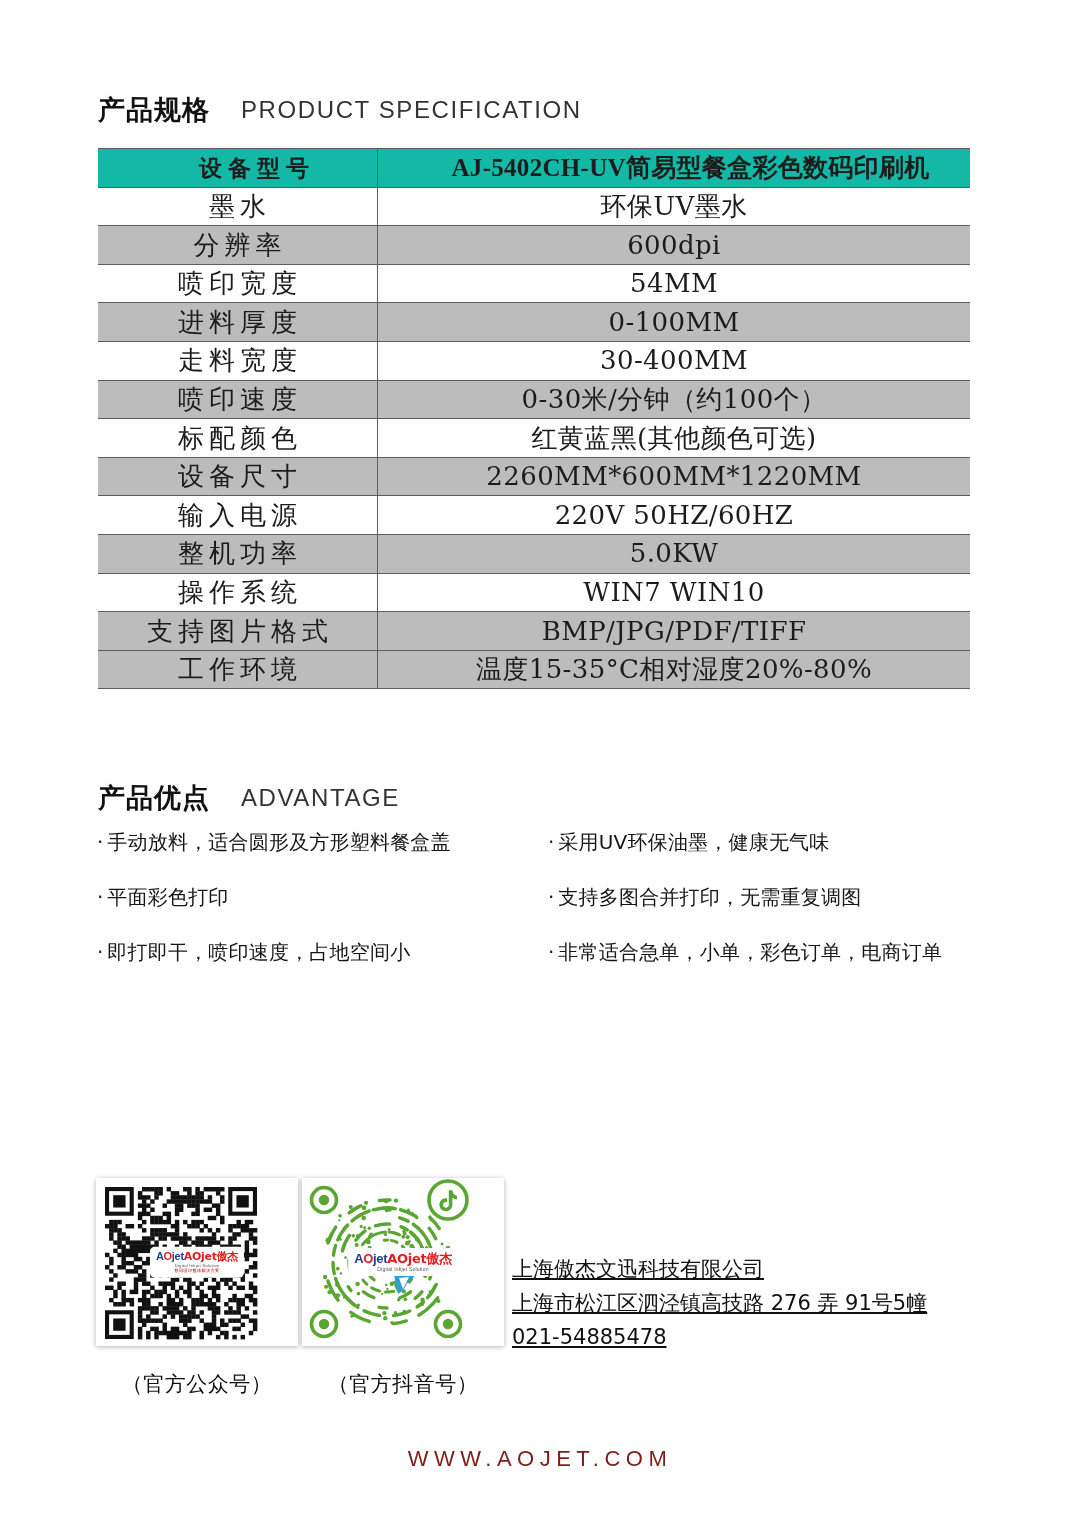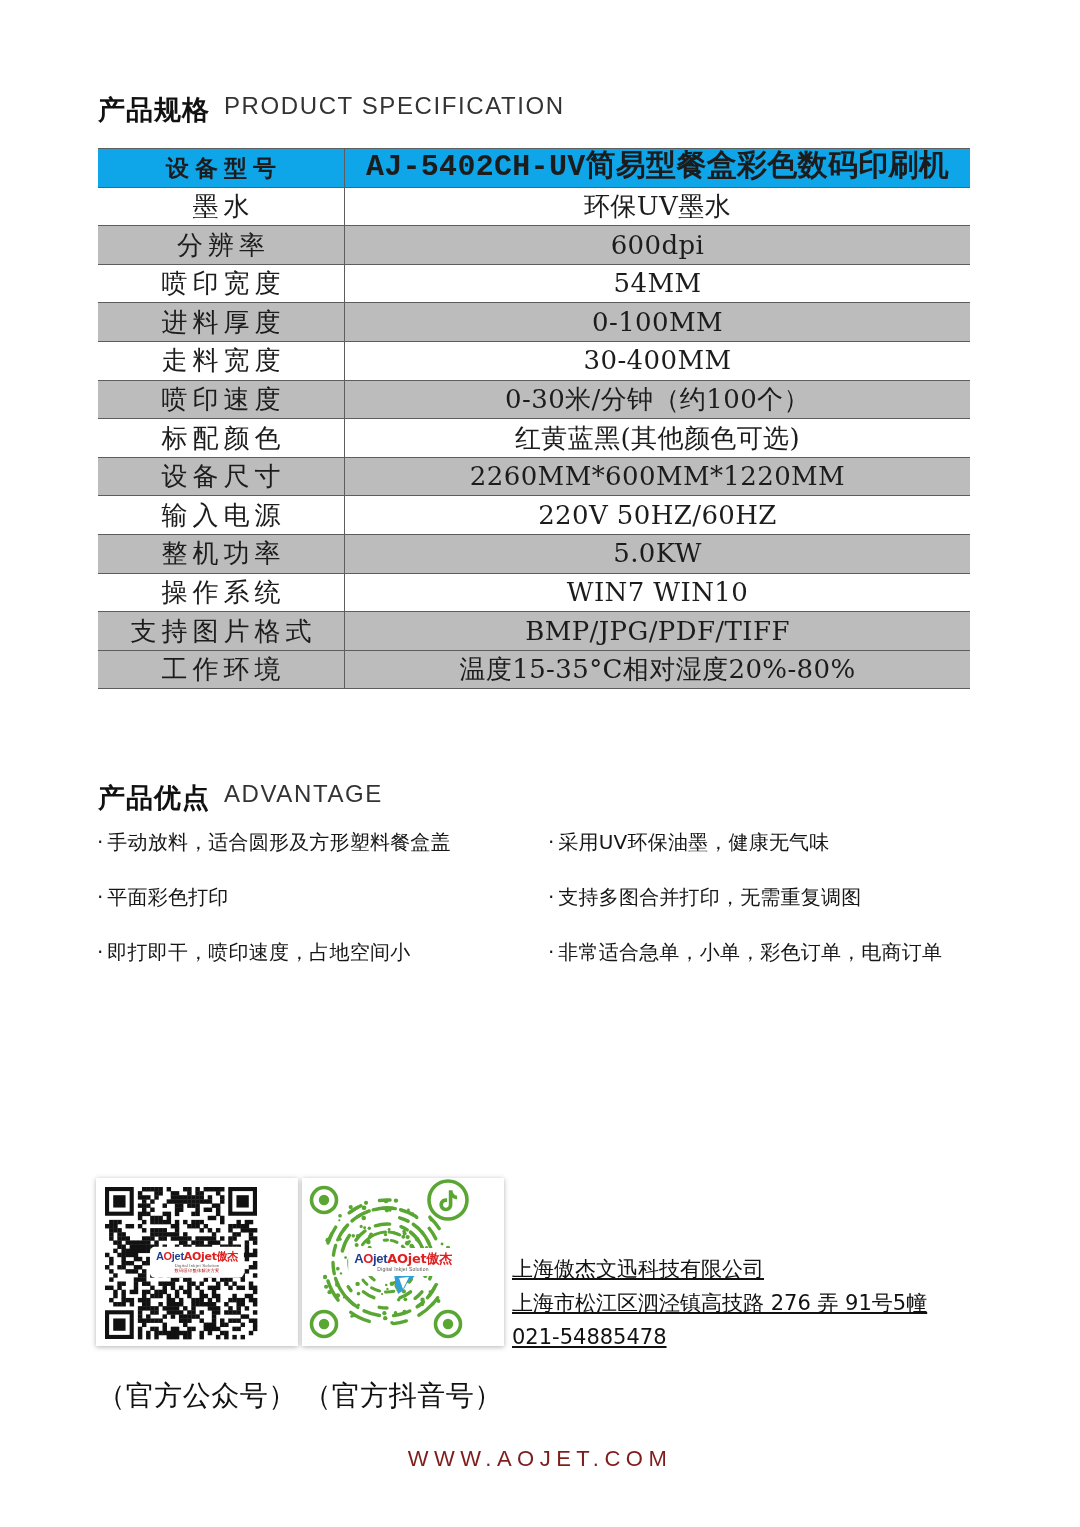--- a/index.html
+++ b/index.html
@@ -13,22 +13,22 @@
     position: relative;
     font-family: "Liberation Sans", "DejaVu Sans", sans-serif;
     color: #1a1a1a;
     overflow: hidden;
   }
 
   
   .section-head {
     position: absolute;
     display: flex;
-    align-items: flex-start;
-    gap: 14px;
+    align-items: center;
+    gap: 31px;
     white-space: nowrap;
   }
   .section-head .cn {
     font-size: 27px;
     font-weight: bold;
     letter-spacing: 1px;
     color: #111111;
     font-family: "DejaVu Sans", "Liberation Sans", sans-serif;
   }
   .section-head .en {
@@ -69,31 +69,32 @@
     letter-spacing: 5px;
     text-indent: 5px;
   }
   #spec-table .val {
     letter-spacing: 0.4px;
   }
   #spec-table tr.shaded td { background: #bcbcbc; }
   #spec-table tr.plain td  { background: #ffffff; }
 
   #spec-table tr.headrow td {
-    background: #0ea5e9;
+    background: #14b8a6;
+    padding-left: 33px;
   }
   #spec-table tr.headrow .lbl {
     font-size: 23px;
     font-weight: bold;
     letter-spacing: 6px;
     text-indent: 6px;
   }
   #spec-table tr.headrow .val {
-    font-family: Liberation Mono, monospace;
-    font-size: 30px;
+    font-family: Liberation Serif, serif;
+    font-size: 25px;
     font-weight: bold;
     letter-spacing: 0.3px;
   }
   
   #spec-table .lbl.tight { letter-spacing: 2.5px; text-indent: 2.5px; }
 
   
   .adv-col {
     position: absolute;
     font-family: "DejaVu Sans", "Liberation Sans", sans-serif;
@@ -124,24 +125,24 @@
 
   .qr-card {
     width: 202px;
     height: 168px;
     background: #ffffff;
     box-shadow: 0 1px 5px rgba(0,0,0,0.30);
     position: relative;
     overflow: hidden;
   }
   .qr-caption {
-    margin-top: 31px;
+    margin-top: 24px;
     text-align: center;
     font-family: "DejaVu Sans", "Liberation Sans", sans-serif;
-    font-size: 28px;
+    font-size: 21px;
     color: #111111;
     letter-spacing: 0.5px;
     white-space: nowrap;
   }
 
   
   .qr-logo {
     position: absolute;
     left: 50%;
     top: 50%;

